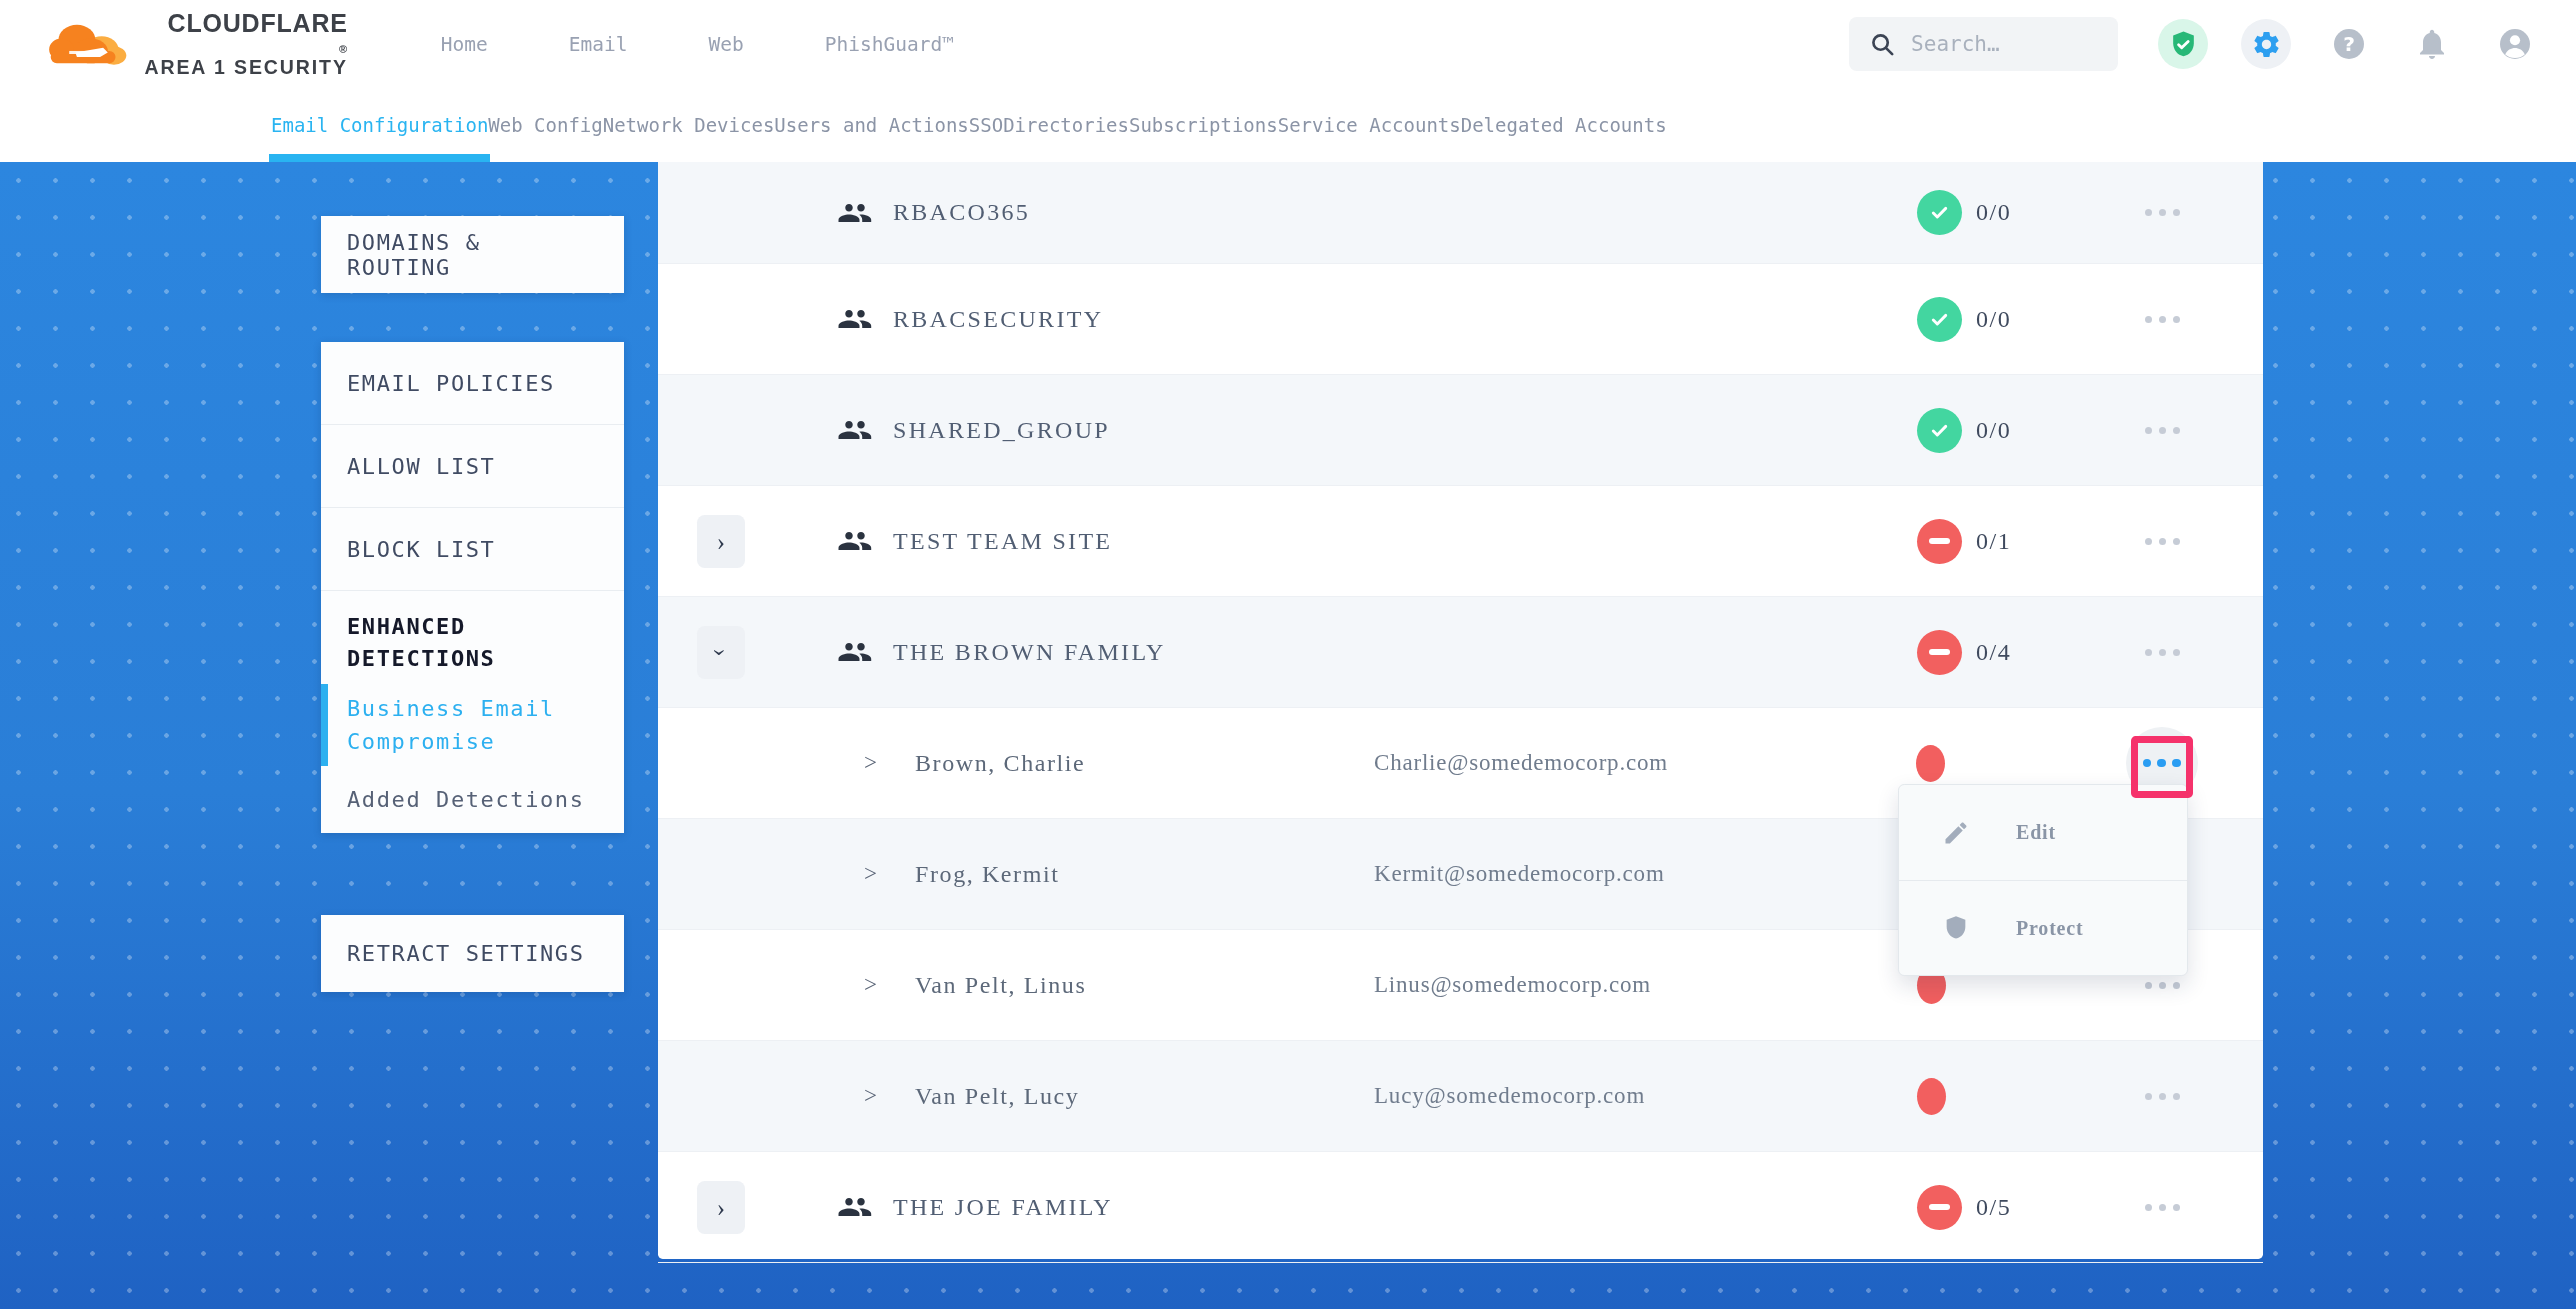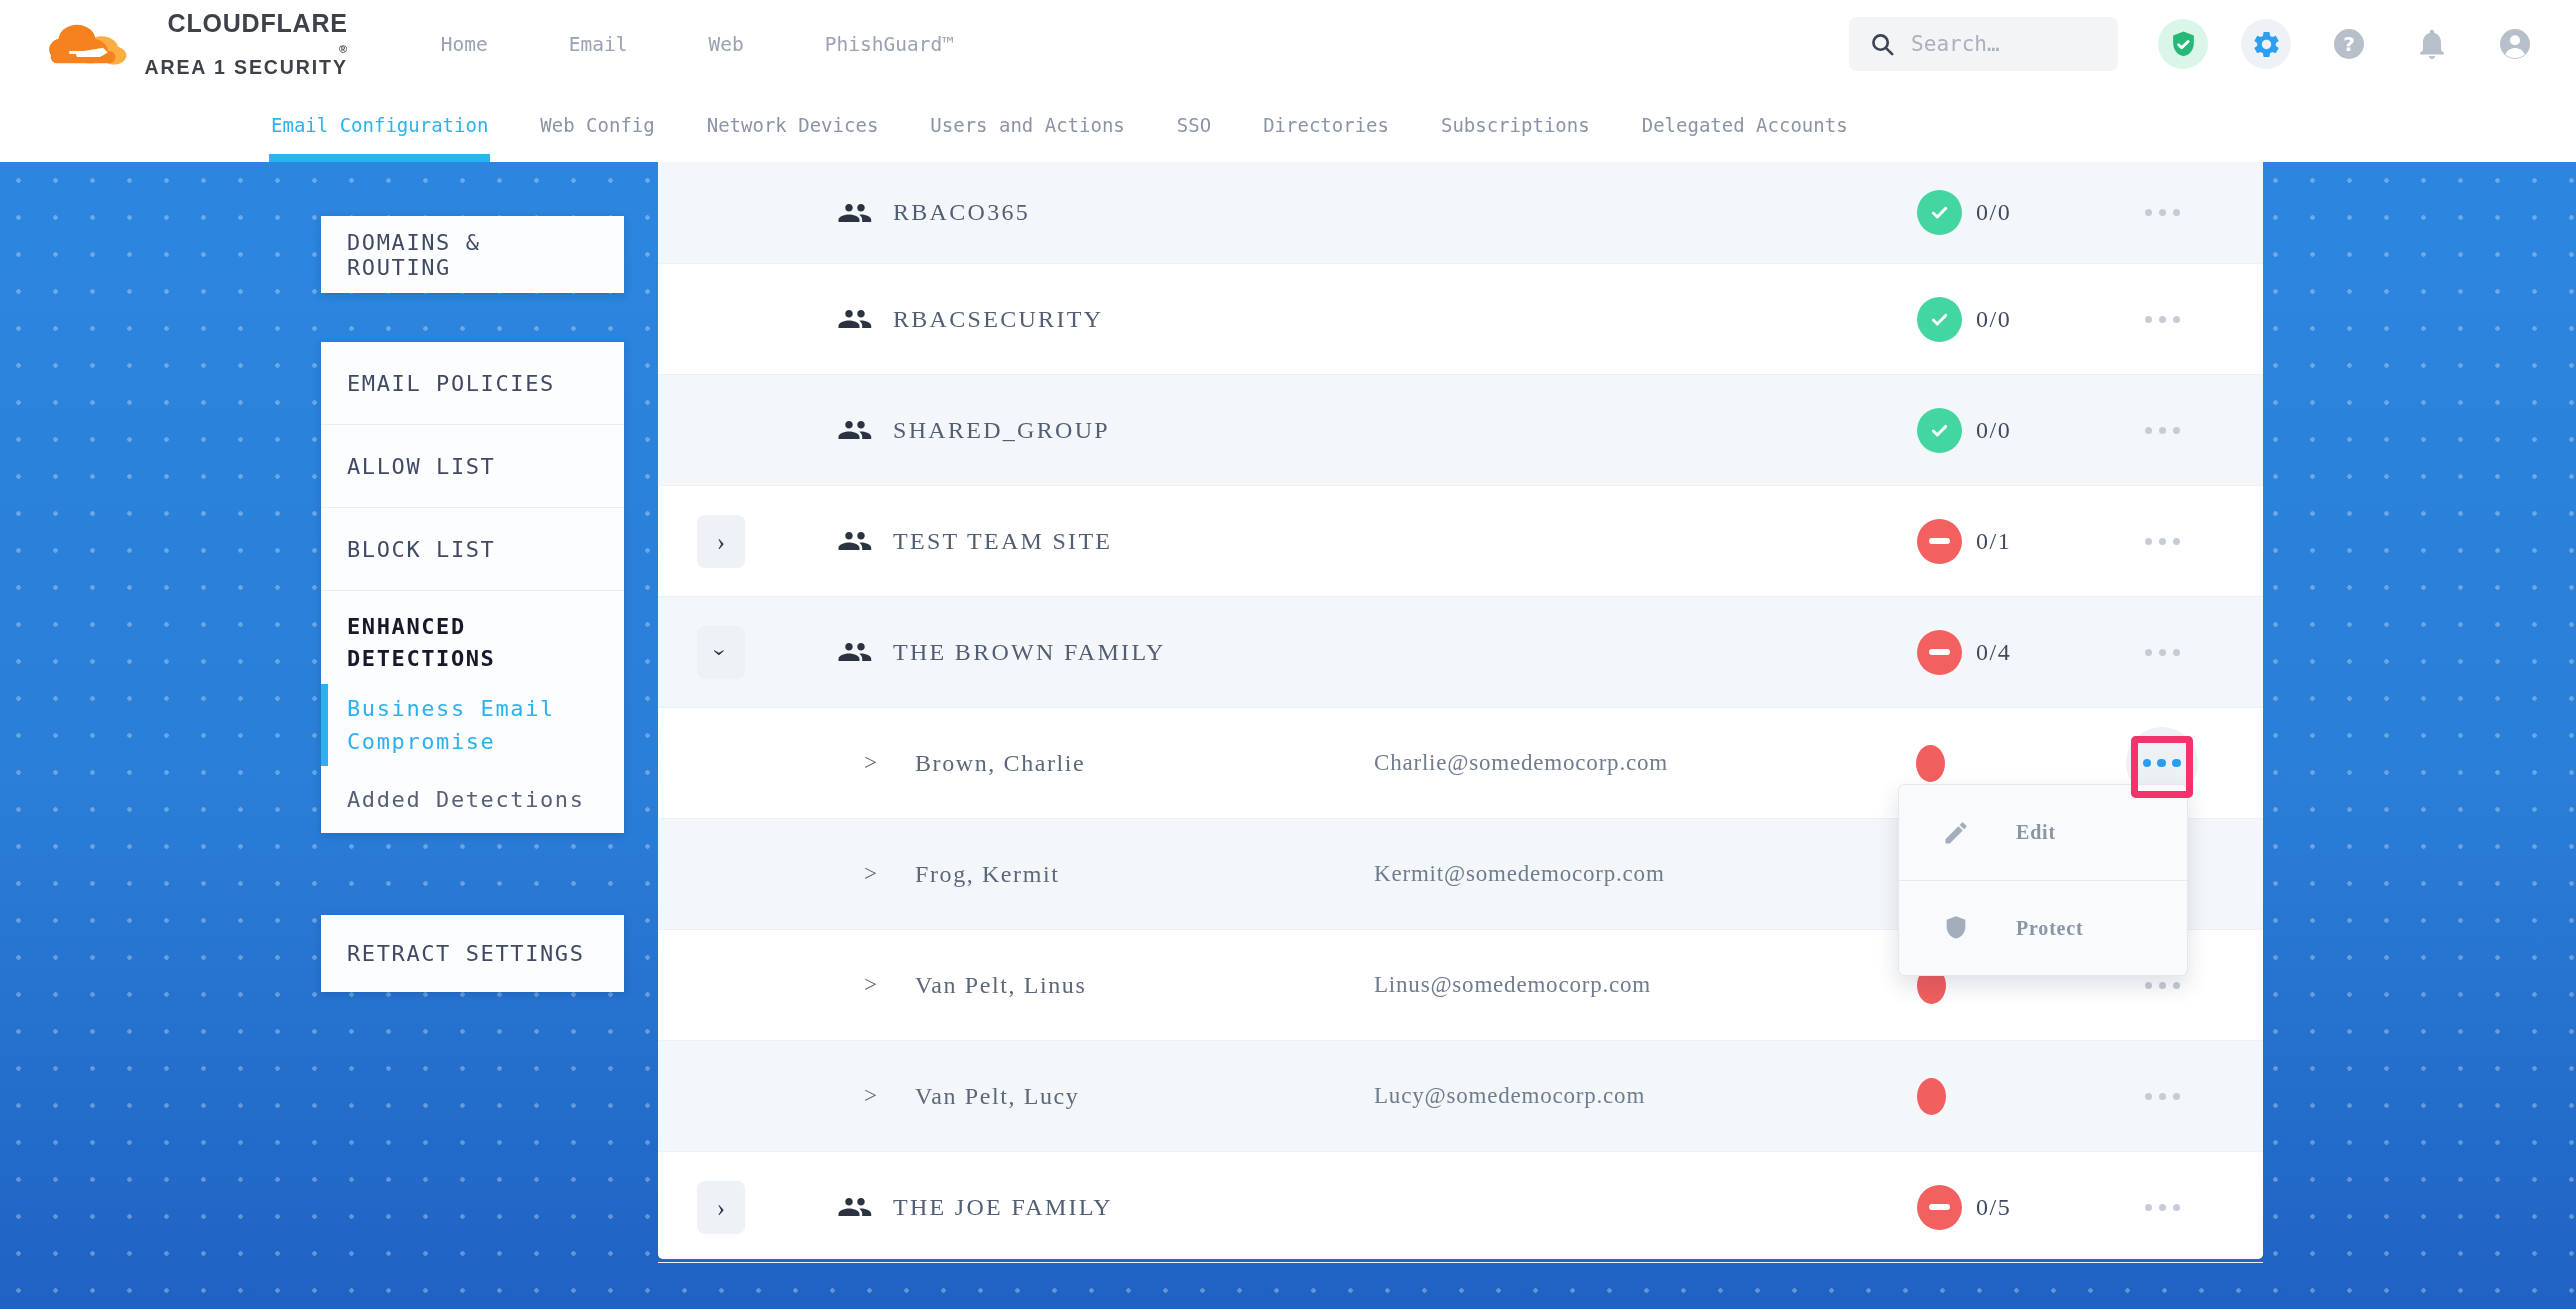--- a/index.html
+++ b/index.html
@@ -35,21 +35,21 @@
   .hicons { display:flex; gap:33px; margin-left:40px; align-items:center; }
   .hicon { width:50px; height:50px; border-radius:50%; display:flex; align-items:center; justify-content:center; cursor:pointer; }
   .hicon.shield-ok { background:#d9f6e9; }
   .hicon.gear { background:#eef1f5; }
   .hicon svg { width:31px; height:31px; }
   .hicon.plain svg { width:36px; height:36px; }
 
   
   .tabbar {
     height:74px; background:#ffffff; display:flex; align-items:stretch;
-    padding-left:271px; gap:52px; position:relative; z-index:5;
+    padding-left:271px; position:relative; z-index:5;
   }
   .tab { font-size:19px; color:#8b94a6; display:flex; align-items:center; position:relative; cursor:pointer; white-space:nowrap; }
   .tab.active { color:#29b4f1; }
   .tab.active::after { content:""; position:absolute; left:-1.6px; right:-1.6px; bottom:0; height:7.8px; background:#29b4f1; }
 
   
   .content {
     position:relative; height:1147px;
     background-image:
       radial-gradient(circle, rgba(255,255,255,0.30) 2px, rgba(255,255,255,0) 2.5px),
@@ -203,20 +203,21 @@
 </div>
 
 <div class="tabbar">
   <div class="tab active">Email Configuration</div>
   <div class="tab">Web Config</div>
   <div class="tab">Network Devices</div>
   <div class="tab">Users and Actions</div>
   <div class="tab">SSO</div>
   <div class="tab">Directories</div>
   <div class="tab">Subscriptions</div>
+  <div class="tab">Service Accounts</div>
   <div class="tab">Delegated Accounts</div>
 </div>
 
 <div class="content">
 
   <div class="sidebar">
     <div class="card single">
       <span class="side-label">DOMAINS &amp; ROUTING</span>
     </div>
     <div class="card group">

